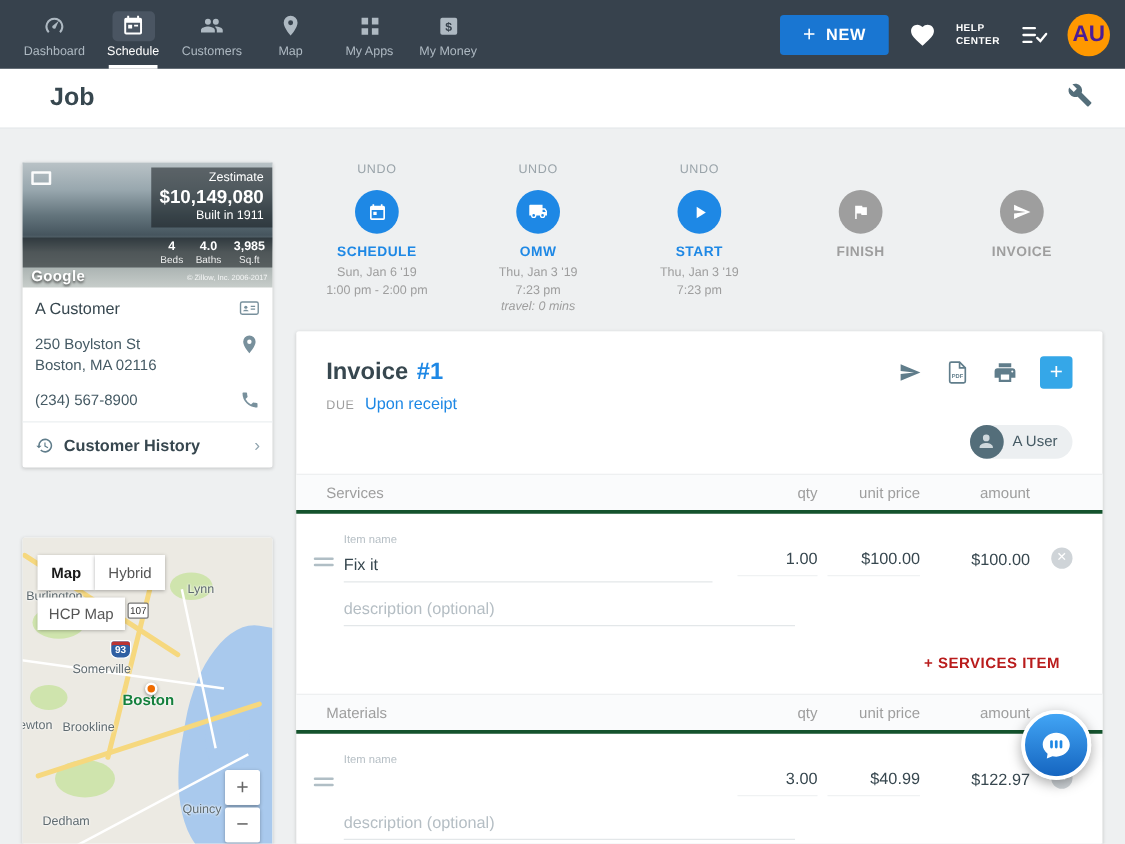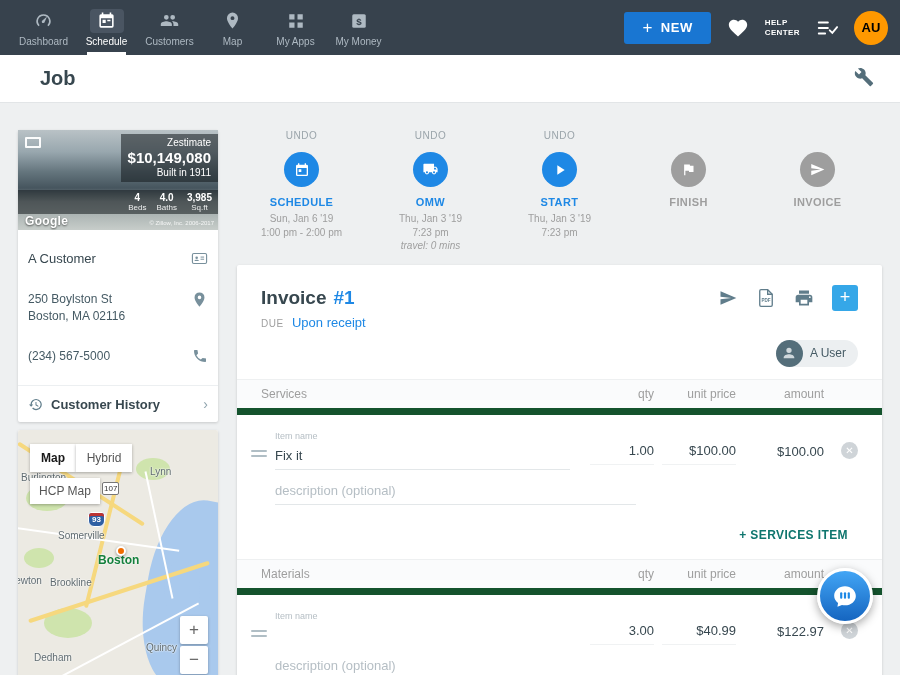--- a/index.html
+++ b/index.html
@@ -13,21 +13,21 @@
   .nav-item { width:63px; height:55px; display:flex; flex-direction:column; align-items:center; justify-content:center; gap:3px; color:#aeb9c2; cursor:pointer; position:relative; }
   .nav-item .icon-wrap { display:flex; align-items:center; justify-content:center; width:34px; height:24px; border-radius:4px; }
   .nav-item.active { color:#ffffff; }
   .nav-item.active .icon-wrap { background:#4a5562; }
   .nav-item.active::after { content:""; position:absolute; left:12px; right:12px; bottom:0; height:3px; background:#fff; }
   .nav-label { font-size:10px; white-space:nowrap; }
   .nav-right { margin-left:auto; display:flex; align-items:center; gap:16px; }
   .new-btn { background:#1976d2; color:#fff; border:none; border-radius:3px; height:32px; padding:0 18px; font-size:13px; font-weight:bold; display:flex; align-items:center; gap:8px; cursor:pointer; letter-spacing:.5px; }
   .new-plus { font-size:17px; font-weight:normal; line-height:1; }
   .help-center { color:#fff; font-size:8px; font-weight:bold; line-height:1.25; letter-spacing:.4px; text-align:left; cursor:pointer; }
-  .avatar { width:34px; height:34px; border-radius:50%; background:#f90; background:#ff9800; color:#000000; font-size:13px; font-weight:bold; display:flex; align-items:center; justify-content:center; cursor:pointer; }
+  .avatar { width:34px; height:34px; border-radius:50%; background:#f90; background:#ff9800; color:#4c1d95; font-size:18px; font-weight:bold; display:flex; align-items:center; justify-content:center; cursor:pointer; }
 
   
   .jobbar { position:absolute; left:0; top:55px; width:900px; height:48px; background:#fff; border-bottom:1px solid #e2e5e7; display:flex; align-items:center; padding:0 26px 0 40px; z-index:20; }
   .jobbar h1 { font-size:20px; font-weight:bold; color:#37474f; }
   .jobbar .job-tools { margin-left:auto; color:#546e7a; cursor:pointer; }
 
   
   .card { background:#fff; border-radius:2px; box-shadow:0 1px 3px rgba(0,0,0,.16); }
 
   
@@ -41,21 +41,21 @@
   .z-block { position:absolute; right:0; top:4px; text-align:right; color:#fff; background:rgba(20,26,30,.55); padding:3px 7px 4px; }
   .z-label { font-size:10px; }
   .z-value { font-size:15px; font-weight:bold; margin:1px 0; }
   .z-built { font-size:10px; }
   .stats-strip { position:absolute; left:0; right:0; bottom:16px; background:rgba(20,26,30,.55); display:flex; justify-content:flex-end; gap:10px; padding:2px 6px; color:#fff; }
   .stat { text-align:center; }
   .stat .v { font-size:10px; font-weight:bold; }
   .stat .l { font-size:8px; opacity:.9; }
   .google-logo { position:absolute; left:7px; bottom:2px; color:#fff; font-size:12px; font-weight:bold; letter-spacing:.3px; text-shadow:0 1px 2px rgba(0,0,0,.6); }
   .photo-credit { position:absolute; right:4px; bottom:4px; color:rgba(255,255,255,.85); font-size:6px; }
-  .cust-row { display:flex; align-items:flex-start; padding:20px 10px; color:#455a64; }
+  .cust-row { display:flex; align-items:flex-start; padding:8px 10px; color:#455a64; }
   .cust-row .txt { font-size:12px; line-height:1.45; }
   .cust-row .name { font-size:13px; color:#37474f; }
   .cust-row .r-icon { margin-left:auto; color:#78909c; display:flex; }
   .hist-row { display:flex; align-items:center; gap:8px; padding:10px; border-top:1px solid #eceff1; color:#37474f; cursor:pointer; }
   .hist-row .h-label { font-size:13px; font-weight:bold; }
   .hist-row .chev { margin-left:auto; color:#90a4ae; font-size:14px; }
 
   
   .map-card { position:absolute; left:18px; top:430px; width:200px; height:260px; overflow:hidden; }
   .map-body { position:absolute; inset:0; background:#eceae3; overflow:hidden; }
@@ -97,21 +97,21 @@
   .inv-actions .act { cursor:pointer; display:flex; }
   .add-btn { width:26px; height:26px; border-radius:3px; background:#35a7e8; color:#fff; font-size:18px; display:flex; align-items:center; justify-content:center; cursor:pointer; }
   .due-row { margin-top:4px; font-size:12px; }
   .due-label { color:#9e9e9e; font-size:10px; letter-spacing:.5px; margin-right:5px; }
   .due-value { color:#1e88e5; font-size:13px; cursor:pointer; }
   .user-row { display:flex; justify-content:flex-end; padding:0 24px 12px; }
   .user-chip { display:flex; align-items:center; background:#eceff1; border-radius:14px; height:27px; padding-right:12px; cursor:pointer; }
   .user-chip .uav { width:27px; height:27px; border-radius:50%; background:#546e7a; color:#cfd8dc; display:flex; align-items:center; justify-content:center; margin-right:7px; }
   .user-chip .uname { font-size:12px; color:#455a64; }
 
-  .sec-head { display:flex; align-items:center; background:#fafbfc; border-top:1px solid #eef0f1; border-bottom:7px solid #14532d; padding:7px 24px; font-size:12px; color:#9e9e9e; }
+  .sec-head { display:flex; align-items:center; background:#fafbfc; border-top:1px solid #eef0f1; border-bottom:3px solid #14532d; padding:7px 24px; font-size:12px; color:#9e9e9e; }
   .sec-head .cols { margin-left:auto; display:flex; }
   .col-qty { width:72px; text-align:right; }
   .col-unit { width:82px; text-align:right; }
   .col-amt { width:88px; text-align:right; }
   .col-del { width:34px; }
 
   .item-row { padding:10px 24px 0 14px; display:flex; align-items:flex-start; }
   .drag { width:16px; margin:22px 8px 0 0; cursor:grab; }
   .drag i { display:block; height:2px; background:#b0bec5; margin:3px 0; border-radius:1px; }
   .item-main { flex:1; }
@@ -120,21 +120,21 @@
   .num-input { border:none; border-bottom:1px solid #f0f2f3; background:transparent; font-size:13px; color:#37474f; text-align:right; outline:none; font-family:inherit; padding:5px 0 6px; margin-top:13px; }
   .q { width:64px; margin-left:8px; }
   .u { width:74px; margin-left:8px; }
   .amt { width:88px; text-align:right; font-size:13px; color:#37474f; margin-top:19px; }
   .del { width:34px; display:flex; justify-content:flex-end; margin-top:17px; }
   .del span { width:17px; height:17px; border-radius:50%; background:#cfd4d8; color:#fff; font-size:10px; display:flex; align-items:center; justify-content:center; cursor:pointer; }
   .desc-row { padding:8px 24px 6px 38px; }
   .desc-input { width:62%; border:none; border-bottom:1px solid #e3e7e9; font-size:13px; color:#37474f; padding:5px 0 6px; outline:none; font-family:inherit; background:transparent; }
   .desc-input::placeholder { color:#b5bec4; }
   .add-item-row { padding:14px 34px 16px; text-align:right; }
-  .add-item-link { color:#0f766e; font-size:12px; font-weight:bold; letter-spacing:.4px; cursor:pointer; }
+  .add-item-link { color:#b91c1c; font-size:12px; font-weight:bold; letter-spacing:.4px; cursor:pointer; }
 
   
   .chat-launcher { position:absolute; left:817px; top:568px; width:56px; height:56px; border-radius:50%; background:linear-gradient(180deg,#42a5f5,#1565c0); border:3px solid #fff; box-shadow:0 3px 10px rgba(0,0,0,.35); display:flex; align-items:center; justify-content:center; cursor:pointer; z-index:40; }
 </style>
 </head>
 <body>
 
 <div id="app">
 
   <div class="topnav">
@@ -264,21 +264,21 @@
         <span>250 Boylston St</span><br>
         <span>Boston, MA 02116</span>
       </span>
       <span class="r-icon">
         <svg viewBox="0 0 24 24" width="17" height="17">
             <path fill="currentColor" d="M12 2a7 7 0 0 0-7 7c0 5.25 7 13 7 13s7-7.75 7-13a7 7 0 0 0-7-7zm0 9.5A2.5 2.5 0 1 1 14.5 9 2.5 2.5 0 0 1 12 11.5z"></path>
           </svg>
       </span>
     </div>
     <div class="cust-row" style="padding-top:2px;">
-      <span class="txt">(234) 567-5000</span>
+      <span class="txt">(234) 567-8900</span>
       <span class="r-icon">
         <svg viewBox="0 0 24 24" width="16" height="16">
             <path fill="currentColor" d="M6.6 10.8a15 15 0 0 0 6.6 6.6l2.2-2.2a1 1 0 0 1 1-.25 11 11 0 0 0 3.6.57 1 1 0 0 1 1 1V20a1 1 0 0 1-1 1A17 17 0 0 1 3 4a1 1 0 0 1 1-1h3.5a1 1 0 0 1 1 1 11 11 0 0 0 .57 3.6 1 1 0 0 1-.25 1z"></path>
           </svg>
       </span>
     </div>
     <div class="hist-row">
       <span style="display:flex;color:#607d8b;">
         <svg viewBox="0 0 24 24" width="15" height="15">
             <path fill="currentColor" d="M13 3a9 9 0 0 0-9 9H1.6L5 15.4 8.4 12H6a7 7 0 1 1 2.05 4.95l-1.42 1.42A9 9 0 1 0 13 3zm-1 5v5l4.2 2.5.8-1.3-3.5-2.1V8z"></path>

